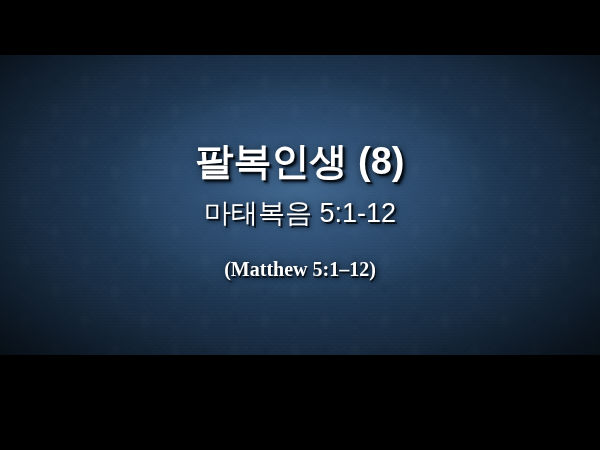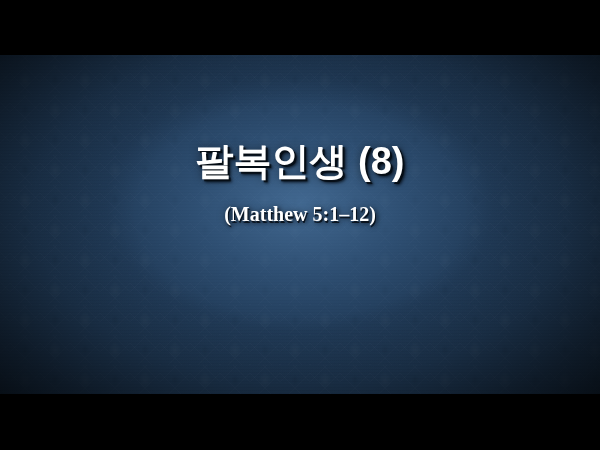--- a/index.html
+++ b/index.html
@@ -32,21 +32,21 @@
   }
   .letterbox-bar.top    { top: 0;    height: 55px; }
   .letterbox-bar.bottom { bottom: 0; height: 56px; }
 
   
   #slide-canvas {
     position: absolute;
     left: 0;
     top: 55px;
     width: 600px;
-    height: 339px;
+    height: 300px;
     overflow: hidden;
     background: #0c4a6e;
   }
 
   
   .bg-base {
     position: absolute;
     inset: 0;
     background: #203a56;
   }
@@ -179,21 +179,21 @@
        2px 2px 0 rgba(4,10,18,0.8),
        2px 2px 4px rgba(2,6,12,0.7),
        0 0 9px rgba(0,0,0,0.4);
   }
 
   
   #reference-english {
     font-family: "Liberation Serif", "DejaVu Serif", serif;
     font-weight: bold;
     font-size: 20px;
-    margin-top: 24px;
+    margin-top: 32px;
     text-shadow:
        1px 2px 0 rgba(4,10,18,0.8),
        2px 2px 4px rgba(2,6,12,0.7),
        0 0 8px rgba(0,0,0,0.4);
   }
 </style>
 </head>
 <body>
 
 <div id="slide-frame">
@@ -206,20 +206,21 @@
     <div class="bg-damask"></div>
     <div class="bg-weave"></div>
     <div class="bg-glow"></div>
     <div class="bg-vignette"></div>
 
     <div id="title-block">
 
       <div class="line" id="title-korean">팔복인생 (8)</div>
 
 
+      <div class="line" id="reference-korean">마태복음 5:1-12</div>
 
       <div class="line" id="reference-english">(Matthew 5:1–12)</div>
 
     </div>
   </div>
 
   <div class="letterbox-bar bottom"></div>
 
 </div>
 

